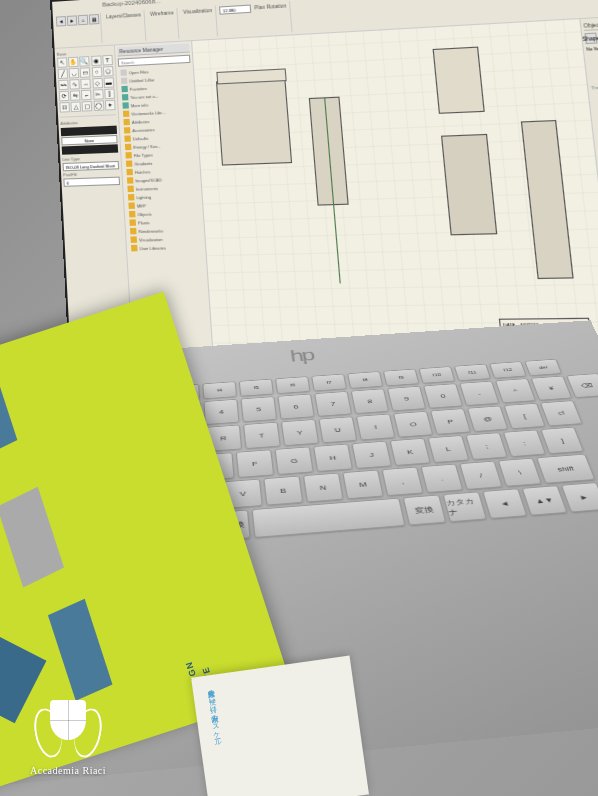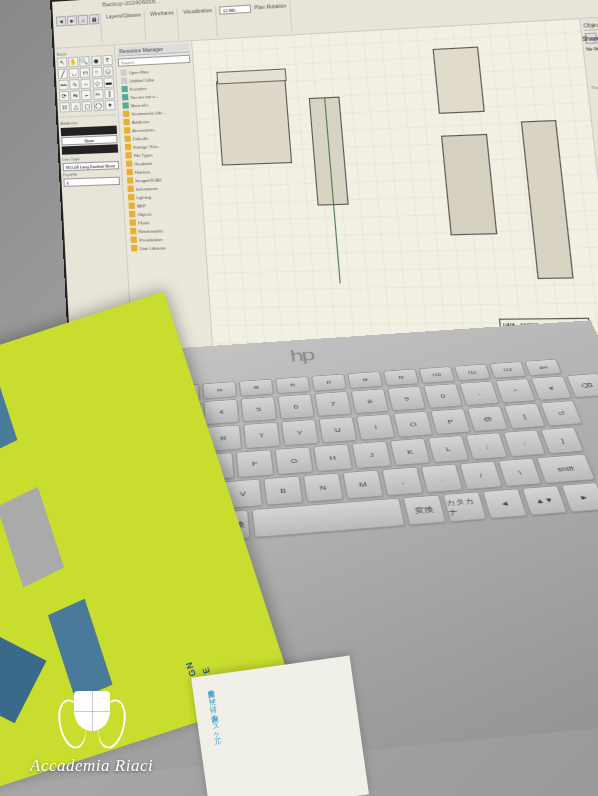--- a/index.html
+++ b/index.html
@@ -392,23 +392,22 @@
       width: 26px;
       height: 50px;
       border: 2px solid #fff;
       border-radius: 50%;
       top: 8px;
     }
     .crest-laurel.l { left: 2px; border-right: none; transform: rotate(-12deg); }
     .crest-laurel.r { right: 2px; border-left: none; transform: rotate(12deg); }
     .watermark-text {
       font-family: serif;
-      font-size: 17px;
+      font-size: 10px;
       letter-spacing: 0.5px;
-      font-style: italic;
     }
   </style>
 </head>
 <body>
 
 <div class="photo-scene">
 
   <div class="laptop-screen">
     <div class="cad-ui">
 

